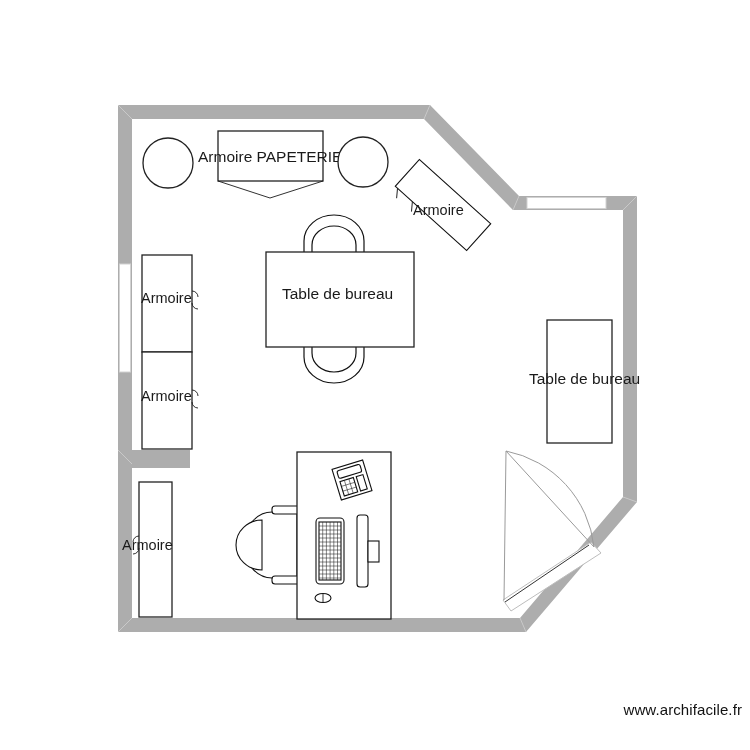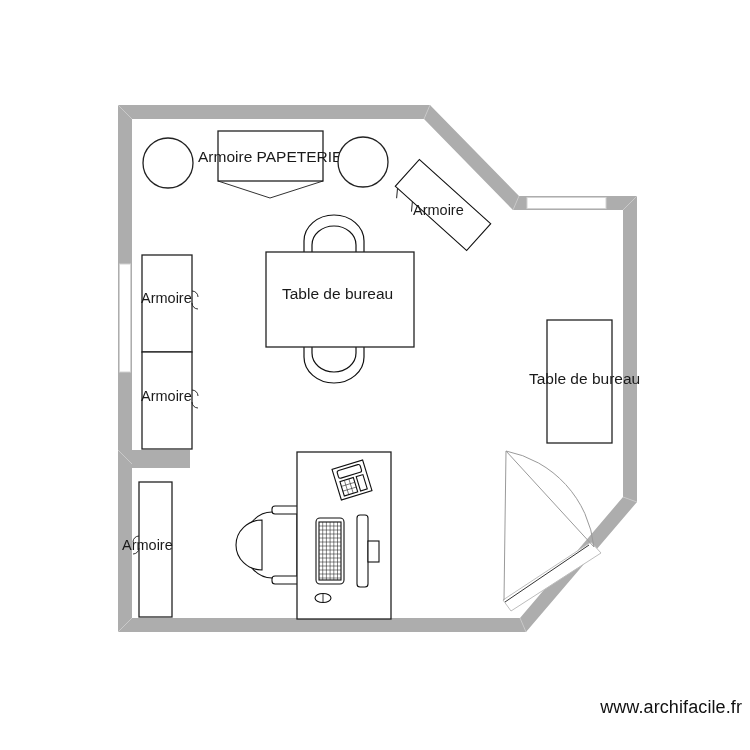--- a/index.html
+++ b/index.html
@@ -40,21 +40,21 @@
     font-size: 14.5px;
     fill: #1a1a1a;
     dominant-baseline: middle;
   }
   .label-lg { font-size: 15.5px; }
   .watermark {
     position: absolute;
     right: 8px;
     bottom: 8px;
     font-family: "Liberation Sans", sans-serif;
-    font-size: 18px;
+    font-size: 15px;
     color: #111111;
     letter-spacing: 0.1px;
   }
   .kb-grid { fill: none; stroke: #222; stroke-width: 0.55; }
 </style>
 </head>
 <body>
 
 <div id="plan-root">
 

